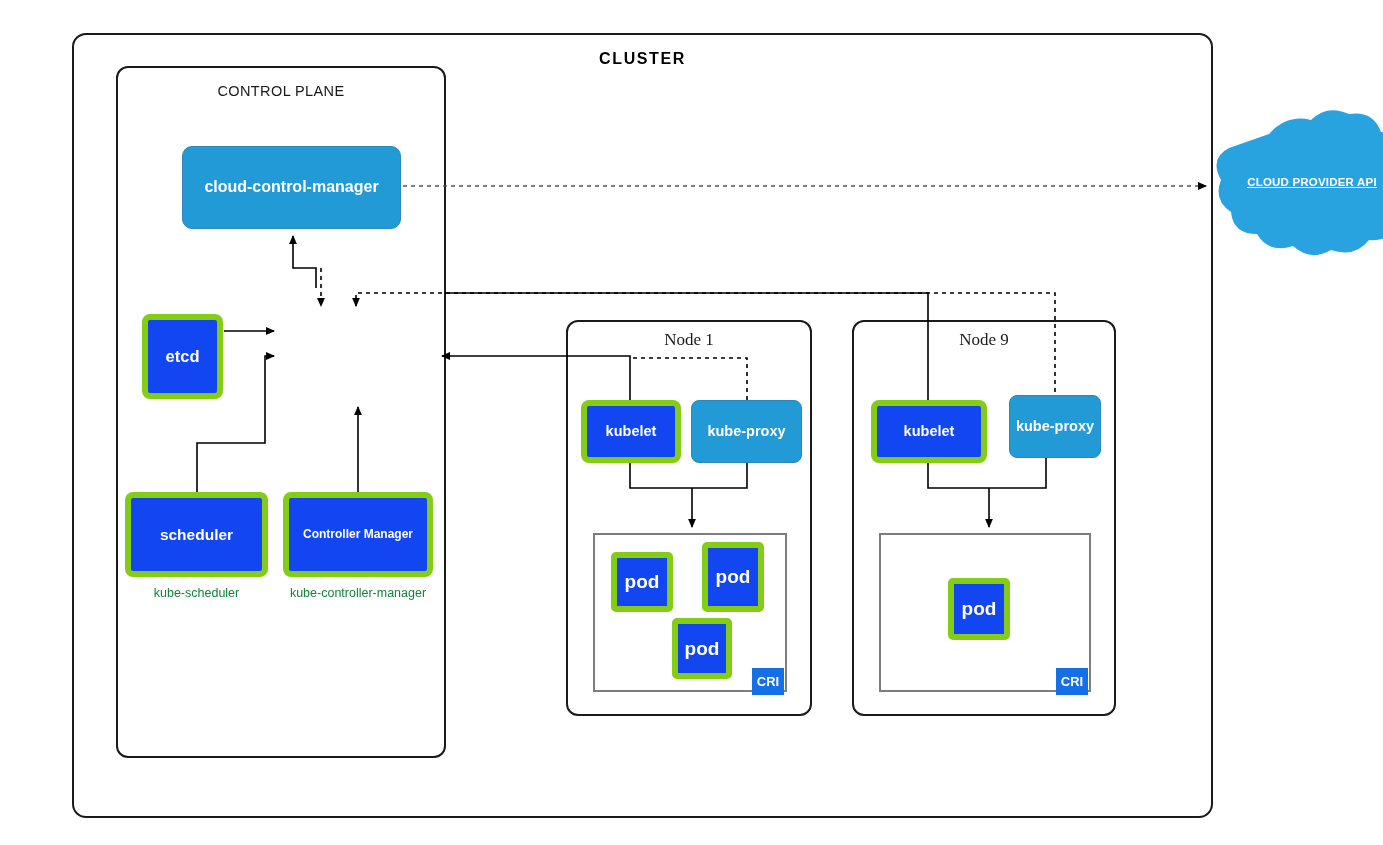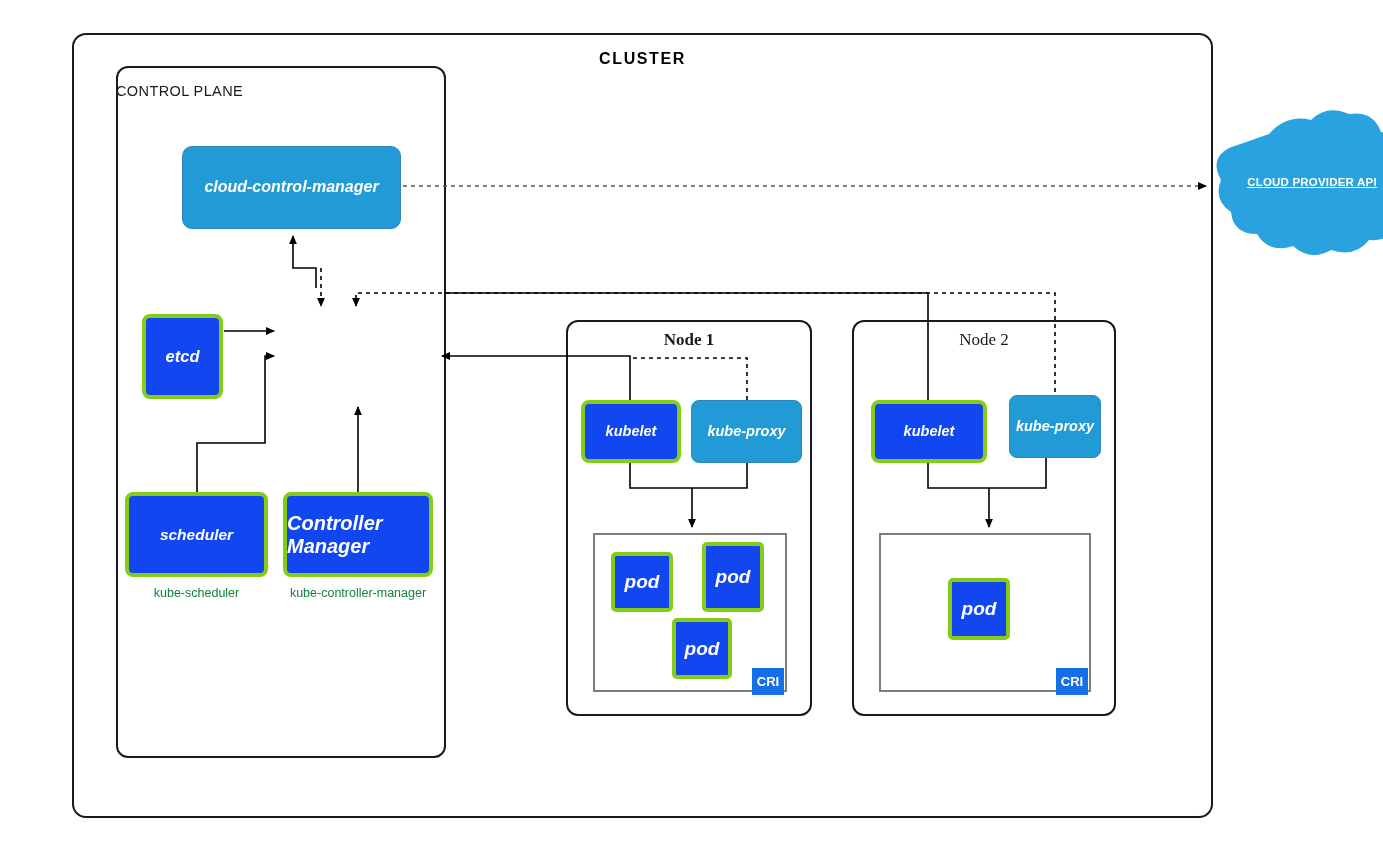--- a/index.html
+++ b/index.html
@@ -54,55 +54,56 @@
     text-align: center;
     font-size: 16px;
     font-weight: bold;
     letter-spacing: 1.6px;
     color: #000000;
   }
   .ctrlplane-title {
     position: absolute;
     left: 100px; top: 83px;
     width: 330px;
+    text-align: center;
     font-size: 14.5px;
     color: #1a1a1a;
     letter-spacing: 0.4px;
   }
   .node-title {
     position: absolute;
     font-family: "Liberation Serif", serif;
     font-size: 17px;
     color: #1a1a1a;
     text-align: center;
   }
-  .node-title.n1 { left: 550px; top: 330px; width: 246px; font-weight: bold; }
+  .node-title.n1 { left: 550px; top: 330px; width: 246px; }
   .node-title.n2 { left: 836px; top: 330px; width: 264px; }
 
   
   .comp {
     position: absolute;
     box-sizing: border-box;
     display: flex;
     align-items: center;
     justify-content: center;
     color: #ffffff;
     font-weight: bold;
+    text-align: center;
     border-radius: 8px;
     line-height: 1.15;
-    font-style: italic;
-  }
-  .comp.dark  { background: #1146f0; border: 4px solid #84cc16; }
+  }
+  .comp.dark  { background: #1146f0; border: 6px solid #84cc16; }
   .comp.light { background: #229ad6; border: 1px solid #2e87b8; }
 
   .c-ccm       { left: 166px; top: 146px; width: 219px; height: 83px;  font-size: 16px; border-radius: 10px; }
   .c-etcd      { left: 126px; top: 314px; width: 81px;  height: 85px;  font-size: 16.5px; }
   .c-apiserver { left: 266px; top: 314px; width: 152px; height: 85px;  font-size: 16.5px; }
   .c-sched     { left: 109px; top: 492px; width: 143px; height: 85px;  font-size: 15.5px; }
-  .c-ctrlmgr   { left: 267px; top: 492px; width: 150px; height: 85px;  font-size: 20px; }
+  .c-ctrlmgr   { left: 267px; top: 492px; width: 150px; height: 85px;  font-size: 12px; }
 
   .c-kubelet1  { left: 565px; top: 400px; width: 100px; height: 63px;  font-size: 14.5px; }
   .c-proxy1    { left: 675px; top: 400px; width: 111px; height: 63px;  font-size: 14.5px; }
   .c-kubelet2  { left: 855px; top: 400px; width: 116px; height: 63px;  font-size: 14.5px; }
   .c-proxy2    { left: 993px; top: 395px; width: 92px;  height: 63px;  font-size: 14.5px; }
 
   .pod { border-radius: 5px; font-size: 19px; }
   .pod-1a { left: 595px; top: 552px; width: 62px; height: 60px; }
   .pod-1b { left: 686px; top: 542px; width: 62px; height: 70px; }
   .pod-1c { left: 656px; top: 618px; width: 60px; height: 61px; }
@@ -195,21 +196,21 @@
       <path d="M1253,134 q18,-20 42,-14 q16,-16 38,-6 q24,-4 32,18
                q24,2 26,24 q16,14 6,32 q8,22 -14,30 q-4,24 -30,22
                q-14,18 -38,10 q-20,12 -38,-4 q-24,8 -36,-12
                q-24,0 -26,-22 q-18,-12 -10,-32 q-12,-22 8,-32 z" fill="#29a3e0"></path>
     </g>
   </svg>
 
   <div class="cluster-title">CLUSTER</div>
   <div class="ctrlplane-title">CONTROL PLANE</div>
   <div class="node-title n1">Node 1</div>
-  <div class="node-title n2">Node 2</div>
+  <div class="node-title n2">Node 9</div>
 
   <div class="comp light c-ccm">cloud-control-manager</div>
   <div class="comp dark c-etcd">etcd</div>
   <div class="comp dark c-sched">scheduler</div>
   <div class="comp dark c-ctrlmgr">Controller Manager</div>
 
   <div class="cap sched">kube-scheduler</div>
   <div class="cap ctrlmgr">kube-controller-manager</div>
 
   <div class="comp dark c-kubelet1">kubelet</div>

